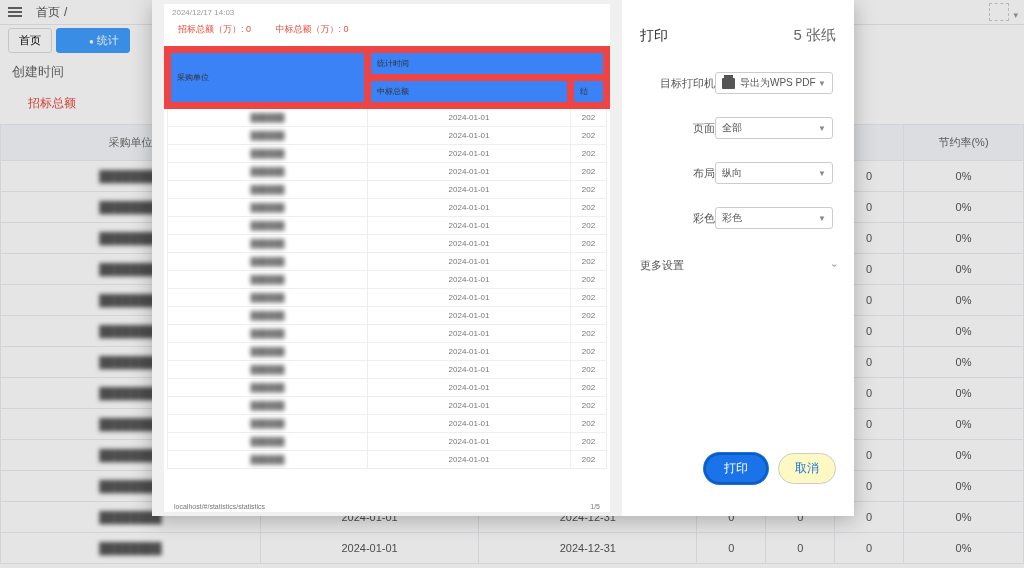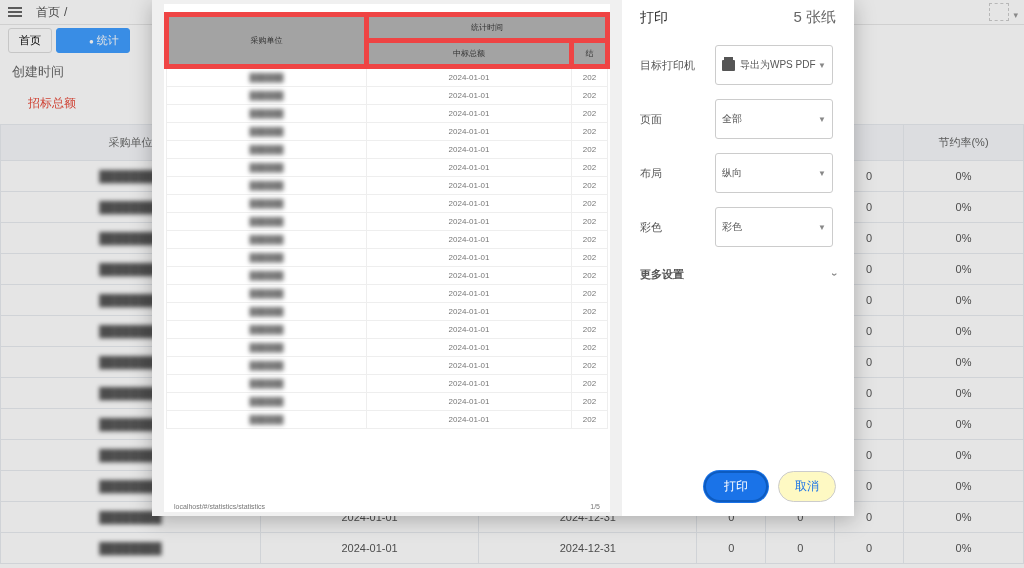--- a/index.html
+++ b/index.html
@@ -36,38 +36,38 @@
     
     
     .print-dialog { position: absolute; top: 0; left: 152px; width: 702px; height: 516px; background: #fff; box-shadow: 0 4px 20px rgba(0,0,0,0.25); display: flex; }
     
     .preview-pane { width: 470px; background: #f0f0f0; display: flex; flex-direction: column; position: relative; padding: 4px 12px; }
     .preview-page { background: #fff; flex: 1; overflow: hidden; position: relative; }
     .pv-timestamp { font-size: 8px; color: #999; padding: 4px 8px; }
     .pv-summary { padding: 2px 14px; color: #e74c3c; font-size: 9px; }
     .pv-summary span { margin-right: 22px; }
     .pv-table { width: 100%; border-collapse: collapse; margin-top: 8px; font-size: 8px; }
-    .pv-table th { padding: 5px 6px; font-weight: 500; text-align: center; background: #a3a3a3; border: 5px solid #ef4444; font-size: 8px; }
+    .pv-table th { padding: 5px 6px; font-weight: 500; text-align: left; background: #3b82f6; border: 7px solid #ef4444; font-size: 8px; }
     .pv-table td { padding: 4px 6px; text-align: center; border: 1px solid #eee; font-size: 8px; color: #777; }
     .pv-unit-col { width: 200px; text-align: left; padding-left: 14px; }
     .pv-unit-cell { text-align: left; padding-left: 14px; color: #eee; filter: blur(2px); }
     .pv-time-header { text-align: center; }
     .pv-footer { position: absolute; bottom: 2px; left: 10px; right: 10px; display: flex; justify-content: space-between; font-size: 7px; color: #777; }
     
-    .settings-pane { flex: 1; padding: 8px 18px; display: flex; flex-direction: column; }
+    .settings-pane { flex: 1; padding: 26px 18px; display: flex; flex-direction: column; gap: 9px; }
     .sp-header { display: flex; justify-content: space-between; align-items: center; margin-bottom: 18px; }
     .sp-title { font-size: 14px; color: #333; }
     .sp-count { font-size: 15px; color: #666; }
     .sp-row { display: flex; align-items: center; margin-bottom: 14px; }
-    .sp-label { width: 75px; font-size: 11px; color: #555; }
-    .sp-select { flex: 1; max-width: 118px; height: 40px; border: 1px solid #ccc; border-radius: 3px; padding: 0 6px; display: flex; align-items: center; justify-content: space-between; font-size: 10px; color: #555; cursor: pointer; background: #fff; }
+    .sp-label { width: 75px; font-size: 11px; color: #555; text-align: right; }
+    .sp-select { flex: 1; max-width: 118px; height: 22px; border: 1px solid #ccc; border-radius: 3px; padding: 0 6px; display: flex; align-items: center; justify-content: space-between; font-size: 10px; color: #555; cursor: pointer; background: #fff; }
     .sp-select .caret { font-size: 8px; color: #888; }
     .sp-print-icon { width: 13px; height: 11px; background: #555; display: inline-block; margin-right: 5px; border-radius: 1px; position: relative; }
     .sp-print-icon::before { content: ""; position: absolute; top: -3px; left: 2px; width: 9px; height: 3px; background: #555; }
-    .sp-more { display: flex; justify-content: space-between; align-items: center; font-size: 11px; color: #555; cursor: pointer; margin-top: 6px; font-weight: bold; }
+    .sp-more { display: flex; justify-content: space-between; align-items: center; font-size: 11px; color: #555; cursor: pointer; margin-top: 6px; }
     .sp-more .chevron { font-size: 10px; color: #888; transform: rotate(90deg); display: inline-block; }
     
     .sp-actions { margin-top: auto; display: flex; justify-content: flex-end; gap: 10px; padding-bottom: 6px; }
     .btn-print { background: #1A73E8; color: #fff; border: 2px solid #0d5bbf; border-radius: 16px; padding: 5px 18px; font-size: 12px; cursor: pointer; box-shadow: 0 0 0 1px #1A73E8; }
     .btn-cancel { background: #fef9c3; color: #1A73E8; border: 1px solid #ccc; border-radius: 16px; padding: 5px 16px; font-size: 12px; cursor: pointer; }
   </style>
 </head>
 <body>
 
 <div class="bg-page">
@@ -224,20 +224,25 @@
       </tbody>
   </table>
 </div>
 
 <div class="backdrop"></div>
 
 <div class="print-dialog">
 
   <div class="preview-pane">
     <div class="preview-page">
+      <div class="pv-timestamp">2024/12/17 14:03</div>
+      <div class="pv-summary">
+        <span>招标总额（万）: 0</span>
+        <span>中标总额（万）: 0</span>
+      </div>
       <table class="pv-table">
         <thead>
           <tr>
             <th rowspan="2" class="pv-unit-col">采购单位</th>
             <th colspan="2" class="pv-time-header">统计时间</th>
           </tr>
           <tr>
             <th>中标总额</th>
             <th style="width:36px">结</th>
           </tr>

